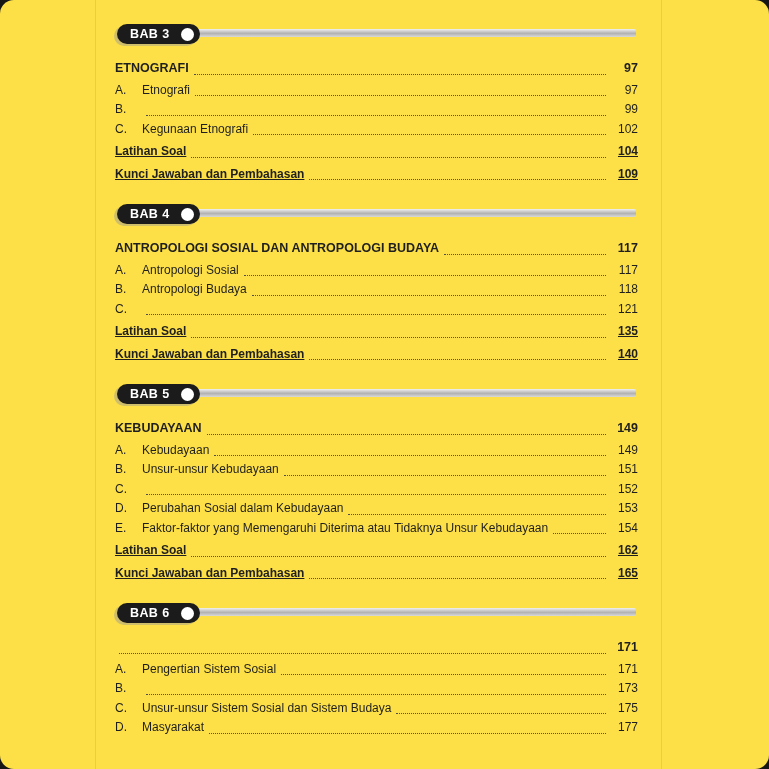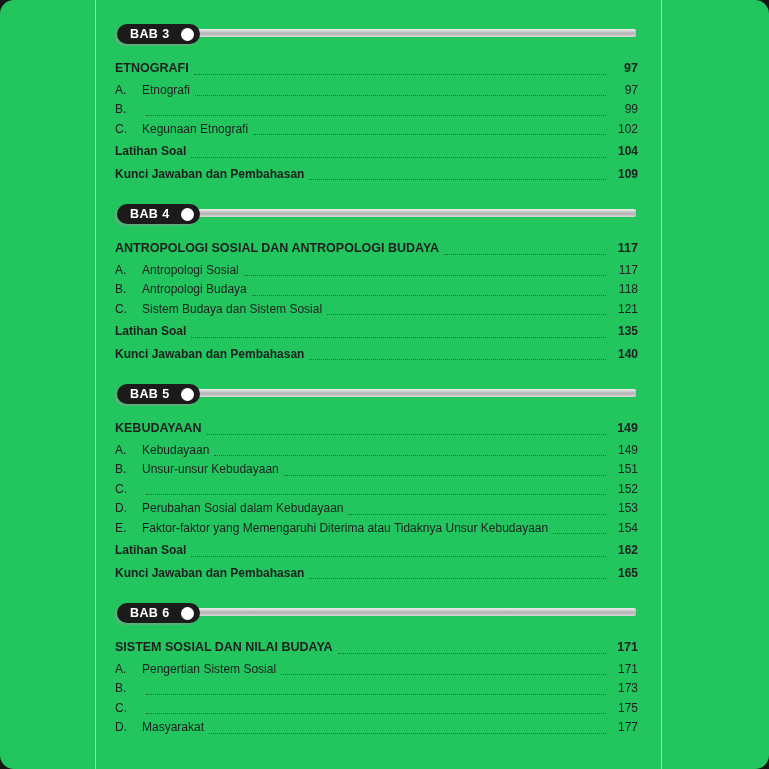--- a/index.html
+++ b/index.html
@@ -7,21 +7,21 @@
     padding: 0;
     background: #161616;
     width: 769px;
     height: 769px;
     overflow: hidden;
     font-family: "Liberation Sans", sans-serif;
   }
   .page {
     position: absolute;
     inset: 0;
-    background: #22c55e;
+    background: #fde047;
     border-radius: 14px;
   }
   .edge-line {
     position: absolute;
     top: 0;
     bottom: 0;
     width: 1px;
     background: #c6c6c6;
   }
   .edge-line.left  { left: 95px; }
@@ -112,20 +112,21 @@
     text-align: right;
   }
   .row.chapter {
     font-weight: bold;
     font-size: 12.5px;
     margin-bottom: 2px;
   }
   .row.bold {
     font-weight: bold;
     margin-top: 3px;
+    text-decoration: underline;
   }
 </style>
 </head>
 <body>
 
 <div class="page">
   <div class="edge-line left"></div>
   <div class="edge-line right"></div>
   <div class="content">
       <div class="section">
@@ -189,21 +190,20 @@
           <span class="page-num">117</span>
         </div>
         <div class="row sub">
           <span class="letter">B.</span>
           <span class="label">Antropologi Budaya</span>
           <span class="leader"></span>
           <span class="page-num">118</span>
         </div>
         <div class="row sub">
           <span class="letter">C.</span>
-          <span class="label">Sistem Budaya dan Sistem Sosial</span>
           <span class="leader"></span>
           <span class="page-num">121</span>
         </div>
         <div class="row bold">
           <span class="label">Latihan Soal</span>
           <span class="leader"></span>
           <span class="page-num">135</span>
         </div>
         <div class="row bold">
           <span class="label">Kunci Jawaban dan Pembahasan</span>
@@ -266,37 +266,37 @@
       </div>
       <div class="section">
         <div class="badge-row">
           <div class="badge-bar"></div>
           <div class="badge-pill">
             <span class="badge-label">BAB 6</span>
             <span class="badge-dot"></span>
           </div>
         </div>
         <div class="row chapter">
-          <span class="label">SISTEM SOSIAL DAN NILAI BUDAYA</span>
           <span class="leader"></span>
           <span class="page-num">171</span>
         </div>
         <div class="row sub">
           <span class="letter">A.</span>
           <span class="label">Pengertian Sistem Sosial</span>
           <span class="leader"></span>
           <span class="page-num">171</span>
         </div>
         <div class="row sub">
           <span class="letter">B.</span>
           <span class="leader"></span>
           <span class="page-num">173</span>
         </div>
         <div class="row sub">
           <span class="letter">C.</span>
+          <span class="label">Unsur-unsur Sistem Sosial dan Sistem Budaya</span>
           <span class="leader"></span>
           <span class="page-num">175</span>
         </div>
         <div class="row sub">
           <span class="letter">D.</span>
           <span class="label">Masyarakat</span>
           <span class="leader"></span>
           <span class="page-num">177</span>
         </div>
       </div>

